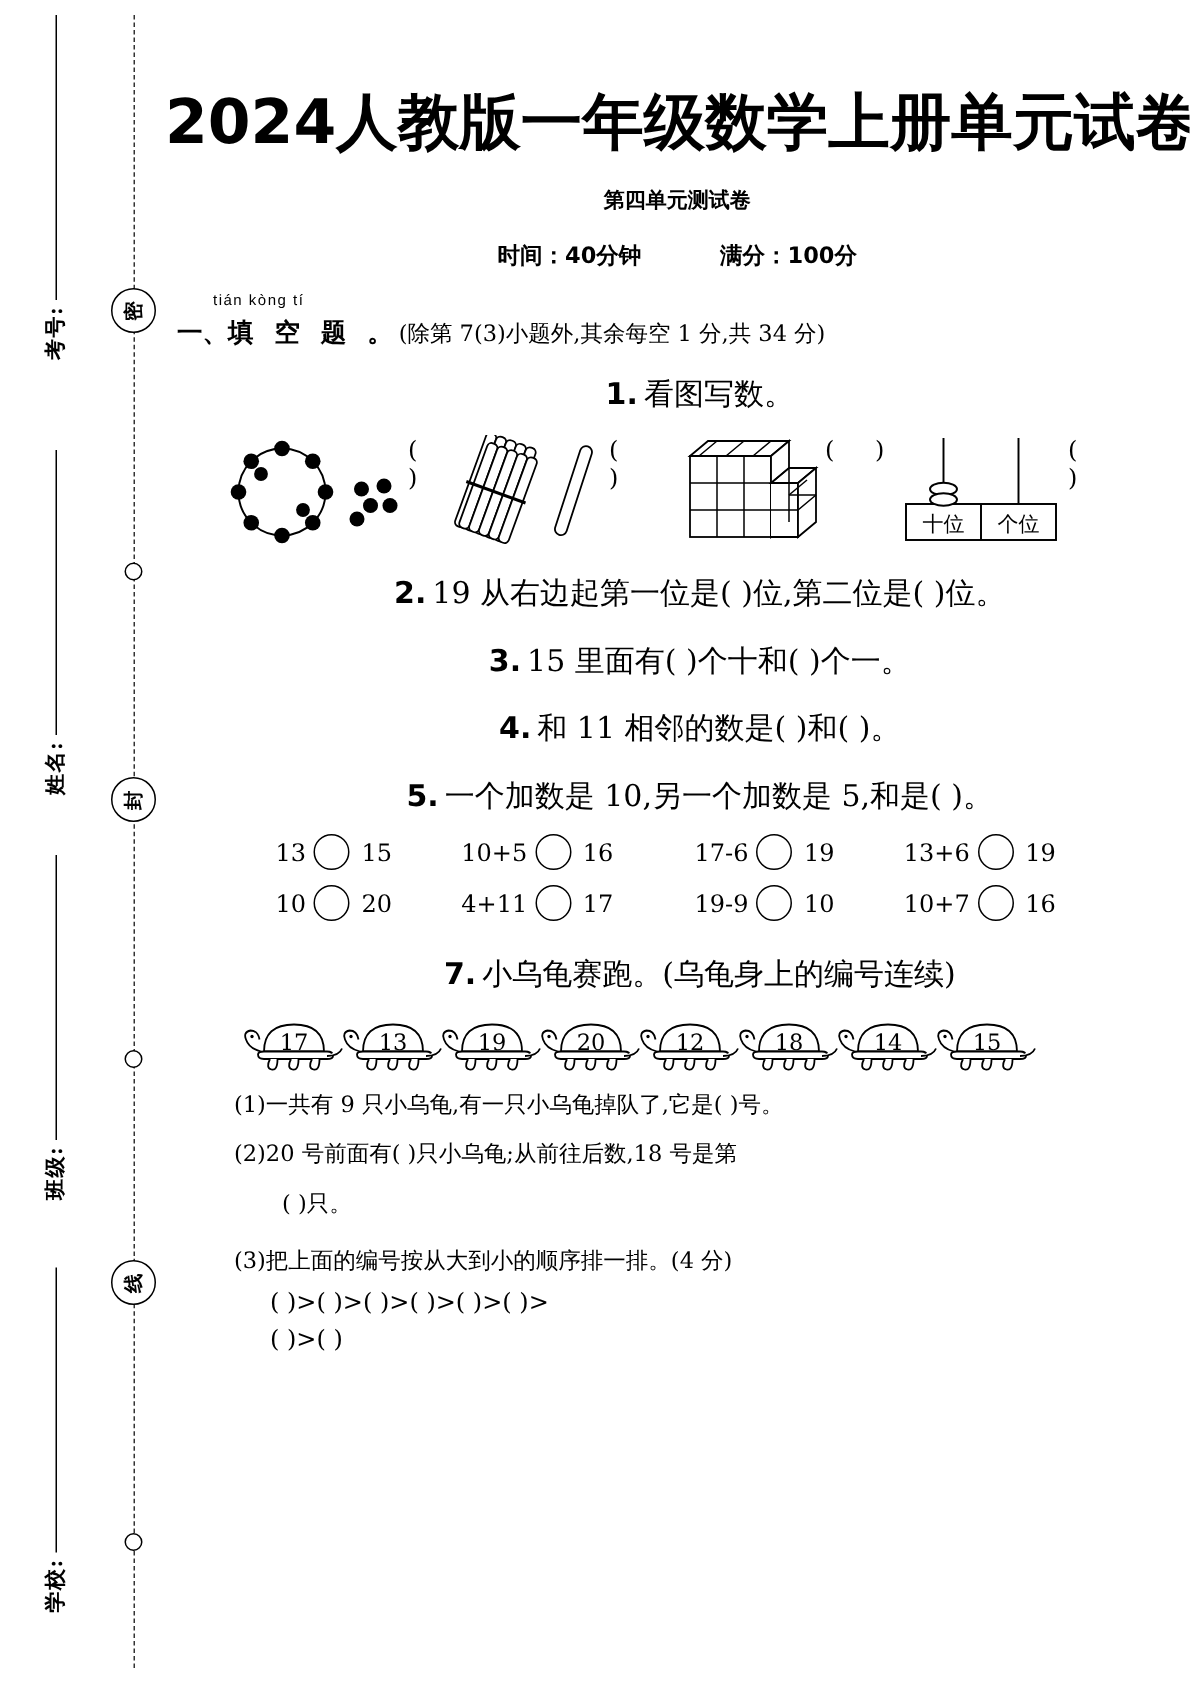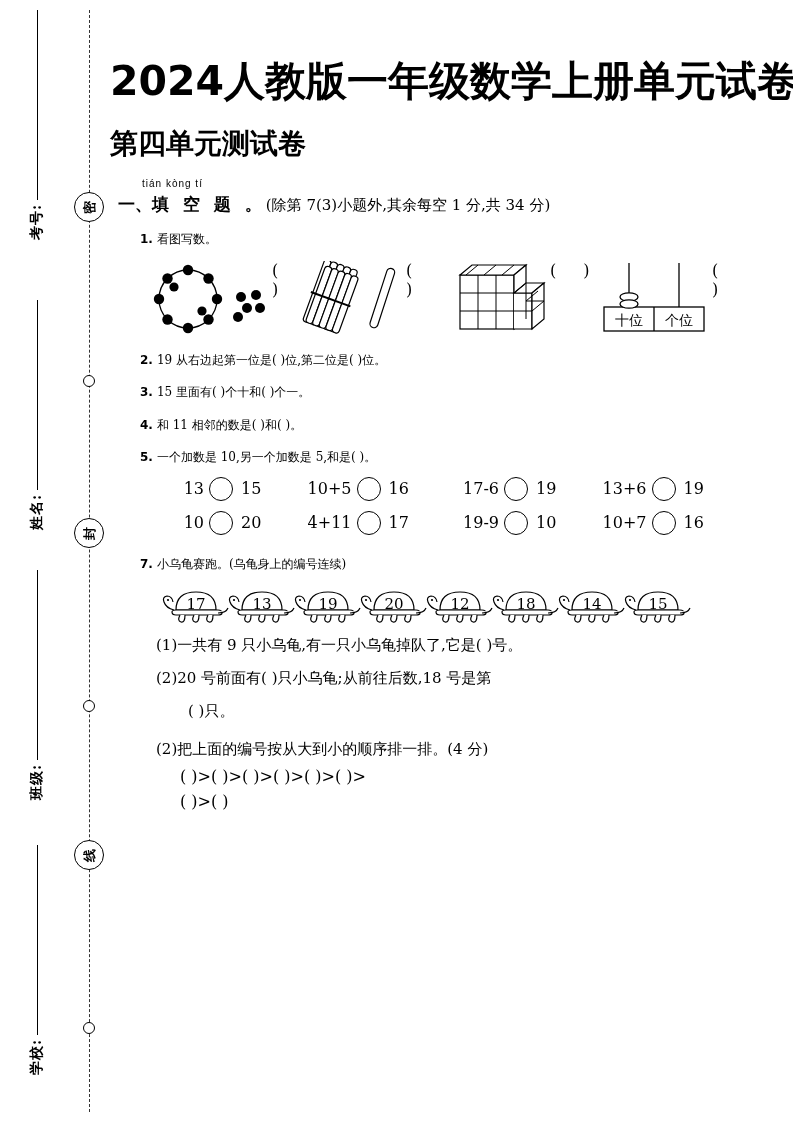--- a/index.html
+++ b/index.html
@@ -98,23 +98,24 @@
   .title-main {
     text-align: center;
     font-family: "DejaVu Sans", "Liberation Sans", sans-serif;
     font-weight: bold;
     font-size: 41px;
     letter-spacing: 0px;
     margin: 54px 0 0 0;
     white-space: nowrap;
   }
   .title-sub {
+    text-align: center;
     font-family: Liberation Sans, sans-serif;
     font-weight: bold;
-    font-size: 28px;
+    font-size: 14px;
     margin: 16px 0 0 0;
   }
   .title-meta {
     text-align: center;
     font-family: "DejaVu Sans", "Liberation Sans", sans-serif;
     font-weight: bold;
     font-size: 15px;
     margin: 18px 0 0 0;
   }
   .title-meta .gap { display: inline-block; width: 42px; }
@@ -140,22 +141,23 @@
   .section-head .sec-title { letter-spacing: 4px; font-weight: bold; }
   .section-head .sec-note {
     font-weight: normal;
     font-size: 15px;
     letter-spacing: 0;
   }
 
   
   .q {
     margin: 14px 0 0 30px;
-    font-size: 12px;
+    font-size: 20px;
     line-height: 1.55;
+    text-align: center;
   }
   .q .qn {
     font-family: "DejaVu Sans", "Liberation Sans", sans-serif;
     font-weight: bold;
     margin-right: 4px;
   }
   .sub {
     margin: 9px 0 0 46px;
     font-size: 15px;
     line-height: 1.6;
@@ -267,20 +269,25 @@
   <div class="seal-field" style="top:1075px">
     <span class="lbl">学校:</span>
     <span class="rule"></span>
   </div>
 </div>
 
 <div id="sheet">
 
   <div class="title-main">2024人教版一年级数学上册单元试卷</div>
   <div class="title-sub">第四单元测试卷</div>
+  <div class="title-meta">
+    <span>时间：40分钟</span>
+    <span class="gap"></span>
+    <span>满分：100分</span>
+  </div>
 
   <div class="section-head">
     <span class="pinyin">tián kòng tí</span>
     <span class="sec-num">一、</span><span class="sec-title">填 空 题 。</span><span class="sec-note">(除第 7(3)小题外,其余每空 1 分,共 34 分)</span>
   </div>
 
   <div class="q">
     <span class="qn">1.</span><span>看图写数。</span>
   </div>
 
@@ -556,17 +563,17 @@
         <path d="M46 35 q-3 6 1 7 q4 1 4-7"></path>
         <path d="M56 33 q8 0 10 -5"></path>
       </g>
       <text x="34" y="29" font-size="15" text-anchor="middle" font-family="DejaVu Serif, Liberation Serif, serif">15</text>
     </svg>
   </div>
 
   <div class="sub">(1)一共有 9 只小乌龟,有一只小乌龟掉队了,它是(        )号。</div>
   <div class="sub">(2)20 号前面有(      )只小乌龟;从前往后数,18 号是第</div>
   <div class="sub sub-indent">(      )只。</div>
-  <div class="sub" style="margin-top:14px">(2)把上面的编号按从大到小的顺序排一排。(4 分)</div>
+  <div class="sub" style="margin-top:14px">(3)把上面的编号按从大到小的顺序排一排。(4 分)</div>
   <div class="cmp-blanks">(      )&gt;(      )&gt;(      )&gt;(      )&gt;(      )&gt;(      )&gt;</div>
   <div class="cmp-blanks">(      )&gt;(      )</div>
 
 </div>
 
 </body></html>

